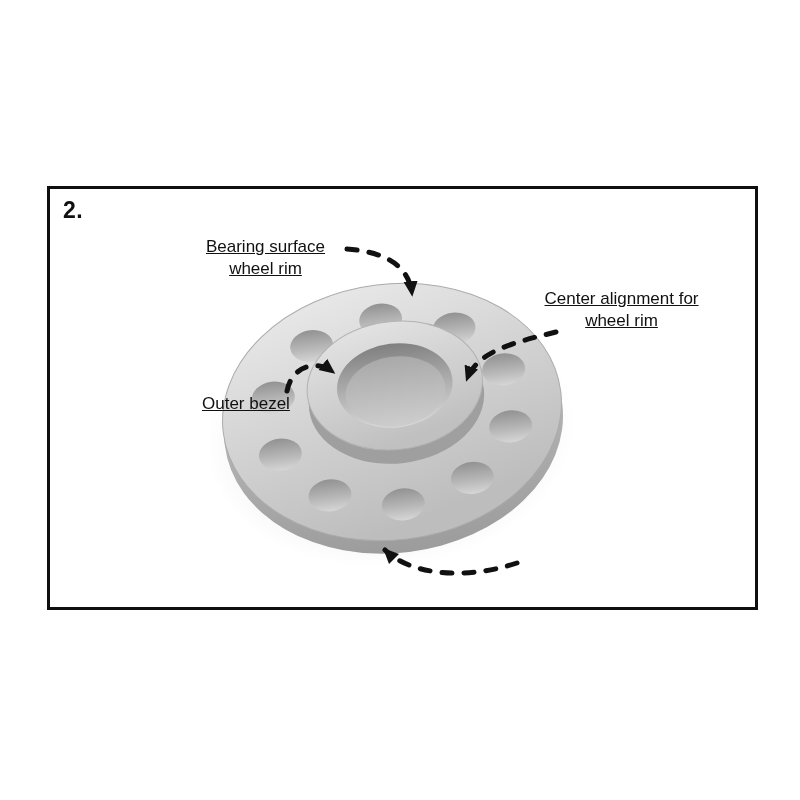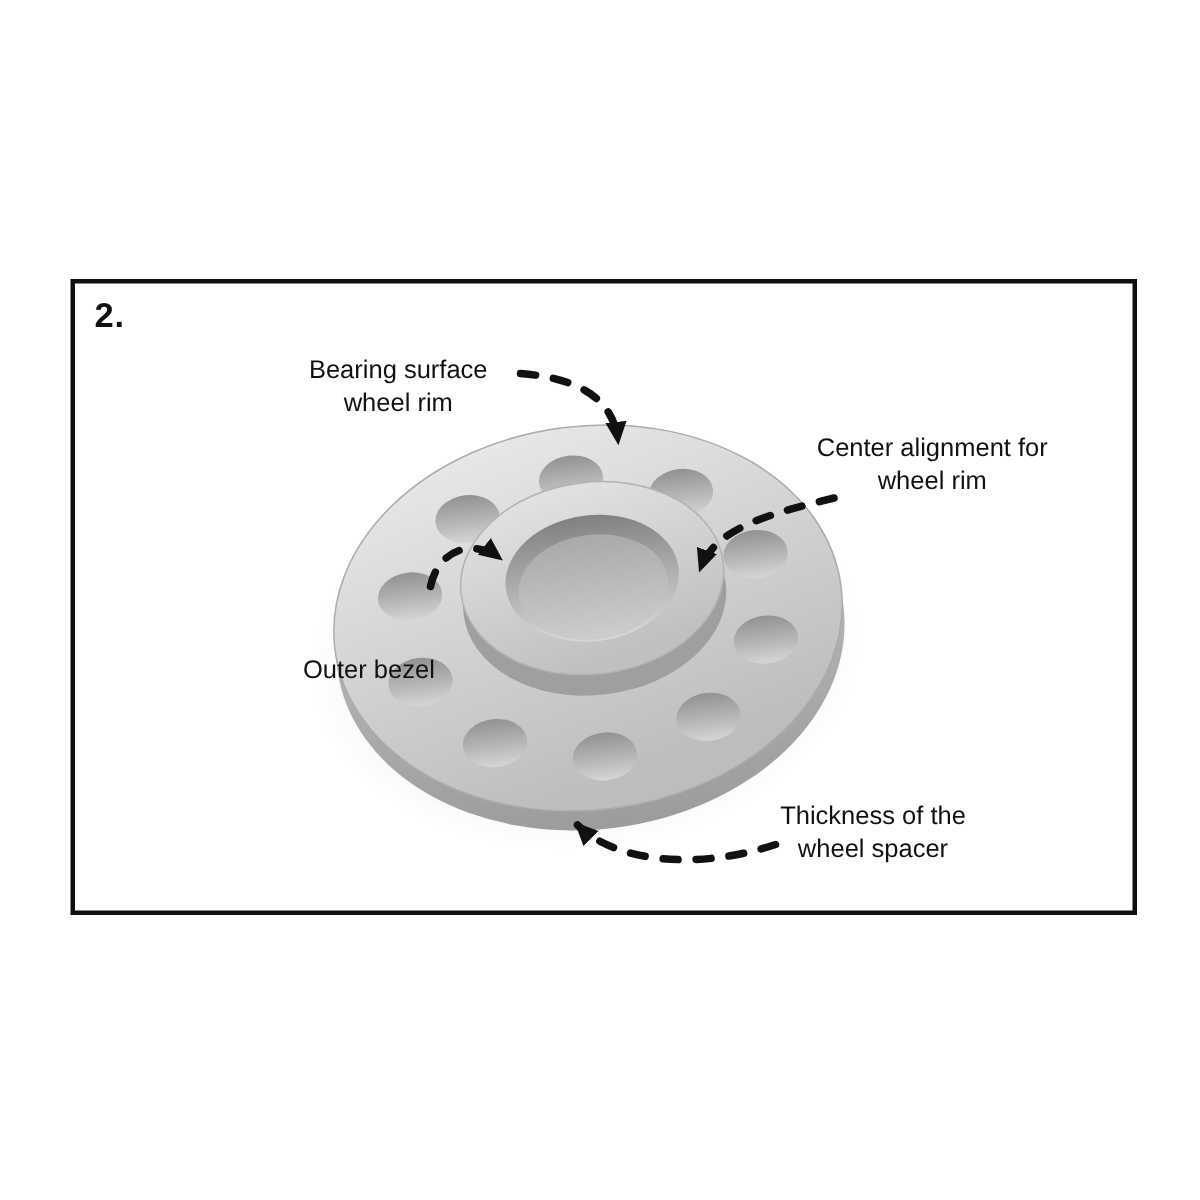--- a/index.html
+++ b/index.html
@@ -35,20 +35,21 @@
     left: 0;
     top: 0;
     pointer-events: none;
   }
   .label {
     position: absolute;
     font-size: 17px;
     line-height: 22px;
     text-align: center;
     white-space: pre-line;
+    text-decoration: underline;
   }
   .label.left-align { text-align: left; }
 </style>
 </head>
 <body>
 
 <div class="stage">
 
   <div class="frame"></div>
 
@@ -126,18 +127,16 @@
       <path d="M517,563 C463,581 409,574 385,550" marker-end="url(#arrowHead)"></path>
     </g>
   </svg>
 
   <div class="label" style="left:158px; top:236px; width:215px;">Bearing surface
 wheel rim</div>
 
   <div class="label" style="left:519px; top:288px; width:205px;">Center alignment for
 wheel rim</div>
 
-  <div class="label left-align" style="left:202px; top:393px; width:120px;margin-top:43px;">Outer bezel</div>
+  <div class="label left-align" style="left:202px; top:393px; width:120px;">Outer bezel</div>
 
-  <div class="label" style="left:492px; top:533px; width:180px;">Thickness of the
-wheel spacer</div>
 
 </div>
 
 </body></html>

